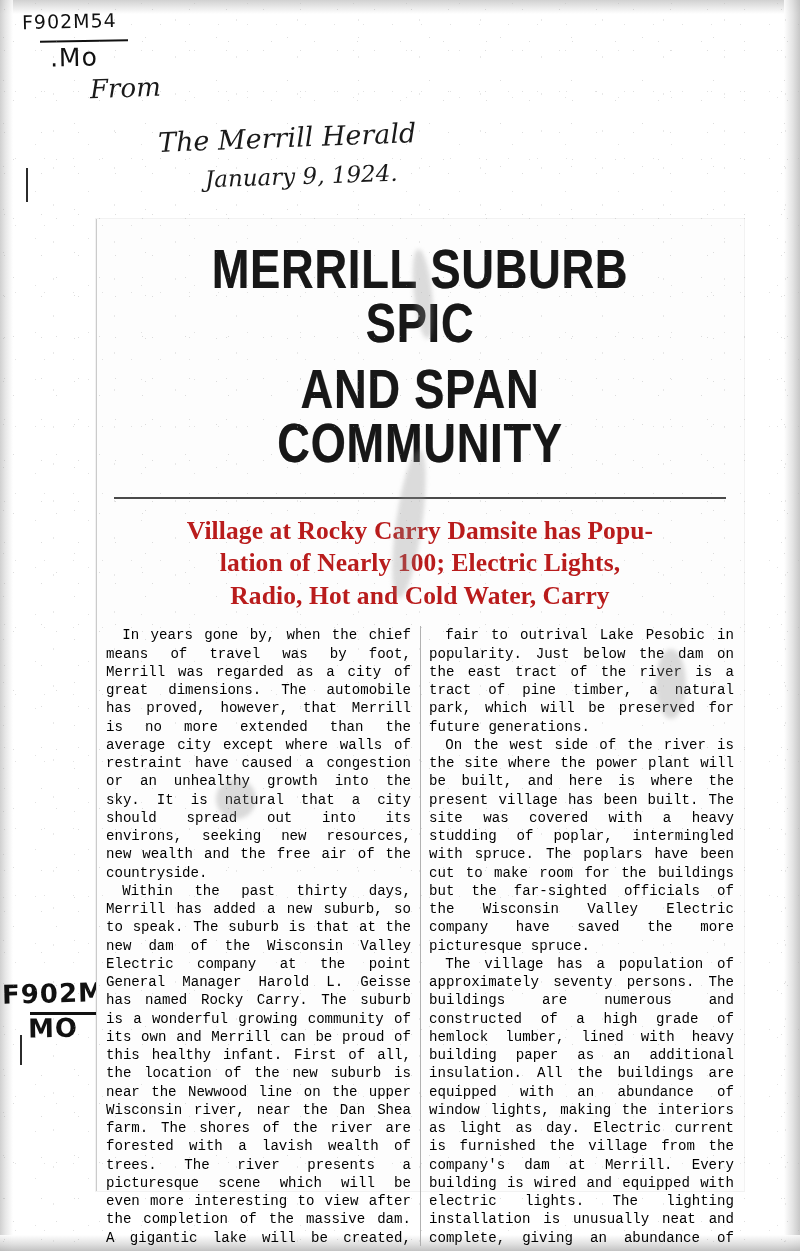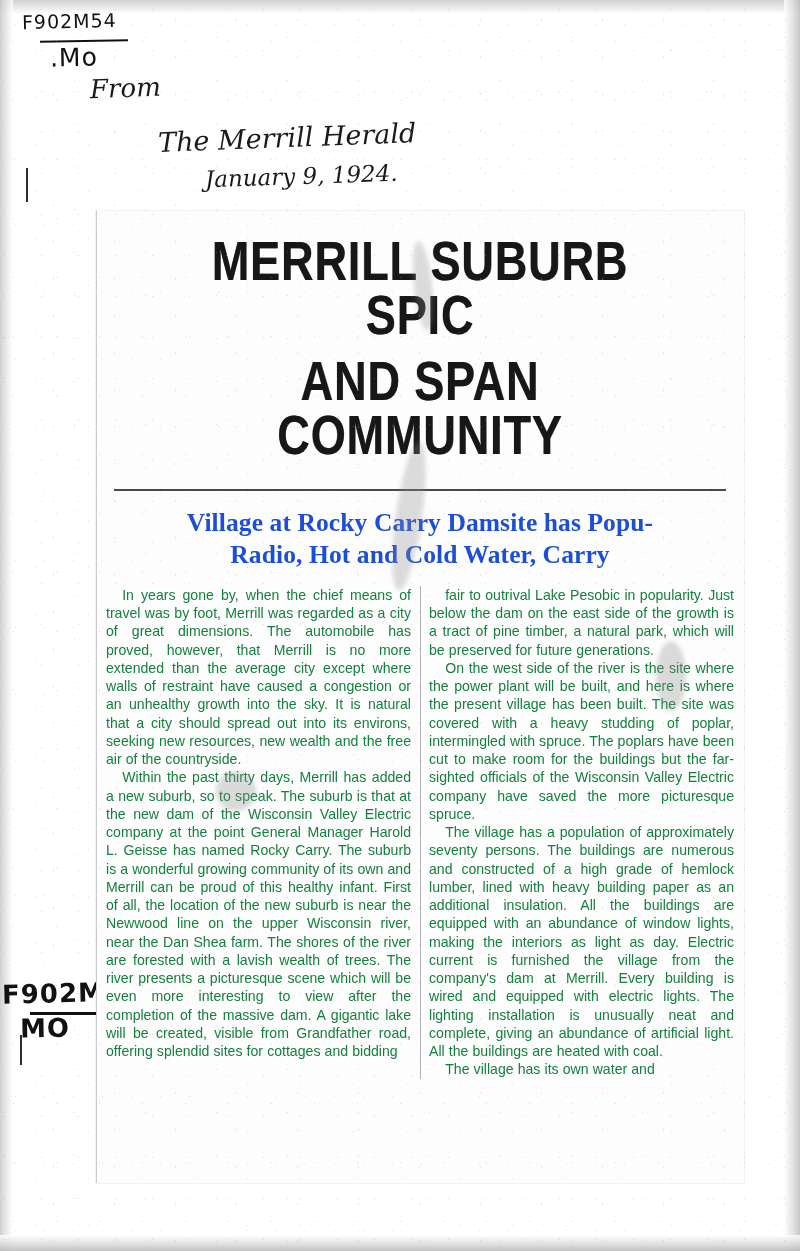--- a/index.html
+++ b/index.html
@@ -85,36 +85,36 @@
   #callnum-top-1 { left: 22px; top: 10px; font-size: 19px; transform: rotate(-1.4deg); }
   #callnum-top-rule { left: 40px; top: 40px; width: 88px; transform: rotate(-1deg); height: 2px; }
   #callnum-top-2 { left: 50px; top: 43px; font-size: 25px; transform: rotate(-1deg); }
 
   #hw-from { left: 90px; top: 73px; font-size: 26px; transform: rotate(-2deg); }
   #hw-paper { left: 158px; top: 122px; font-size: 27px; transform: rotate(-2.2deg); }
   #hw-date  { left: 205px; top: 163px; font-size: 23px; transform: rotate(-2deg); }
 
   #callnum-bot-1 { left: 2px; top: 978px; font-size: 26px; font-weight: bold; transform: rotate(-1.5deg); }
   #callnum-bot-rule { left: 30px; top: 1012px; width: 68px; height: 3px; }
-  #callnum-bot-2 { left: 20px; top: 1013px; font-size: 26px; font-weight: bold; transform: rotate(-1deg); }
+  #callnum-bot-2 { left: 28px; top: 1013px; font-size: 26px; font-weight: bold; transform: rotate(-1deg); }
 
   
   .margin-tick {
     position: absolute;
     background: #2b2b2b;
     width: 2px;
   }
   #tick-a { left: 26px; top: 168px; height: 34px; }
   #tick-b { left: 20px; top: 1035px; height: 30px; }
 
   
   #clipping {
     position: absolute;
     left: 96px;
-    top: 211px;
+    top: 219px;
     width: 648px;
     height: 972px;
     background: #fdfdfd;
     box-shadow: 0 0 0 1px rgba(0,0,0,0.05);
   }
   
   #clipping::before {
     content: "";
     position: absolute;
     left: 0; top: 0; bottom: 0;
@@ -145,40 +145,40 @@
     margin: 26px auto 0 auto;
     opacity: .85;
   }
 
   .subhead {
     text-align: center;
     font-family: "Liberation Serif", serif;
     font-weight: bold;
     font-size: 25.5px;
     line-height: 1.28;
-    color: #1d4ed8;
+    color: #b91c1c;
     margin: 16px 14px 0 14px;
     letter-spacing: .1px;
   }
   .subhead-line { display: block; }
 
   
   #body-columns {
     position: relative;
     display: flex;
     margin: 14px 6px 0 6px;
     gap: 0;
   }
   .col {
     width: 50%;
     box-sizing: border-box;
-    font-family: Liberation Sans, sans-serif;
+    font-family: Liberation Mono, monospace;
     font-size: 14.1px;
     line-height: 1.295;
-    color: #15803d;
+    color: #000000;
     text-align: justify;
     hyphens: none;
     word-spacing: 0.2px;
   }
   #col-left  { padding: 0 9px 0 4px; }
   #col-right { padding: 0 4px 0 9px; }
 
   
   #column-rule {
     position: absolute;
@@ -241,33 +241,34 @@
 
   <div id="clipping">
 
     <div class="headline" id="headline-line-1">MERRILL SUBURB SPIC</div>
     <div class="headline" id="headline-line-2">AND SPAN COMMUNITY</div>
 
     <div class="head-rule"></div>
 
     <div class="subhead">
       <span class="subhead-line">Village at Rocky Carry Damsite has Popu-</span>
+      <span class="subhead-line">lation of Nearly 100;  Electric Lights,</span>
       <span class="subhead-line">Radio, Hot and Cold Water, Carry</span>
     </div>
 
     <div id="body-columns">
       <div id="column-rule"></div>
 
       <div class="col" id="col-left">
         <p>In years gone by, when the chief means of travel was by foot, Merrill was regarded as a city of great dimensions. The automobile has proved, however, that Merrill is no more extended than the average city except where walls of restraint have caused a congestion or an unhealthy growth into the sky. It is natural that a city should spread out into its environs, seeking new resources, new wealth and the free air of the countryside.</p>
         <p>Within the past thirty days, Merrill has added a new suburb, so to speak. The suburb is that at the new dam of the Wisconsin Valley Electric company at the point General Manager Harold L. Geisse has named Rocky Carry. The suburb is a wonderful growing community of its own and Merrill can be proud of this healthy infant. First of all, the location of the new suburb is near the Newwood line on the upper Wisconsin river, near the Dan Shea farm. The shores of the river are forested with a lavish wealth of trees. The river presents a picturesque scene which will be even more interesting to view after the completion of the massive dam. A gigantic lake will be created, visible from Grandfather road, offering splendid sites for cottages and bidding</p>
       </div>
 
       <div class="col" id="col-right">
-        <p>fair to outrival Lake Pesobic in popularity. Just below the dam on the east side of the growth is a tract of pine timber, a natural park, which will be preserved for future generations.</p>
+        <p>fair to outrival Lake Pesobic in popularity. Just below the dam on the east tract of the river is a tract of pine timber, a natural park, which will be preserved for future generations.</p>
         <p>On the west side of the river is the site where the power plant will be built, and here is where the present village has been built. The site was covered with a heavy studding of poplar, intermingled with spruce. The poplars have been cut to make room for the buildings but the far-sighted officials of the Wisconsin Valley Electric company have saved the more picturesque spruce.</p>
         <p>The village has a population of approximately seventy persons. The buildings are numerous and constructed of a high grade of hemlock lumber, lined with heavy building paper as an additional insulation. All the buildings are equipped with an abundance of window lights, making the interiors as light as day. Electric current is furnished the village from the company's dam at Merrill. Every building is wired and equipped with electric lights. The lighting installation is unusually neat and complete, giving an abundance of artificial light. All the buildings are heated with coal.</p>
         <p>The village has its own water and</p>
       </div>
     </div>
 
     <div class="blotch" id="blotch-1"></div>
     <div class="blotch" id="blotch-2"></div>
     <div class="blotch" id="blotch-3"></div>
     <div class="blotch" id="blotch-4"></div>

